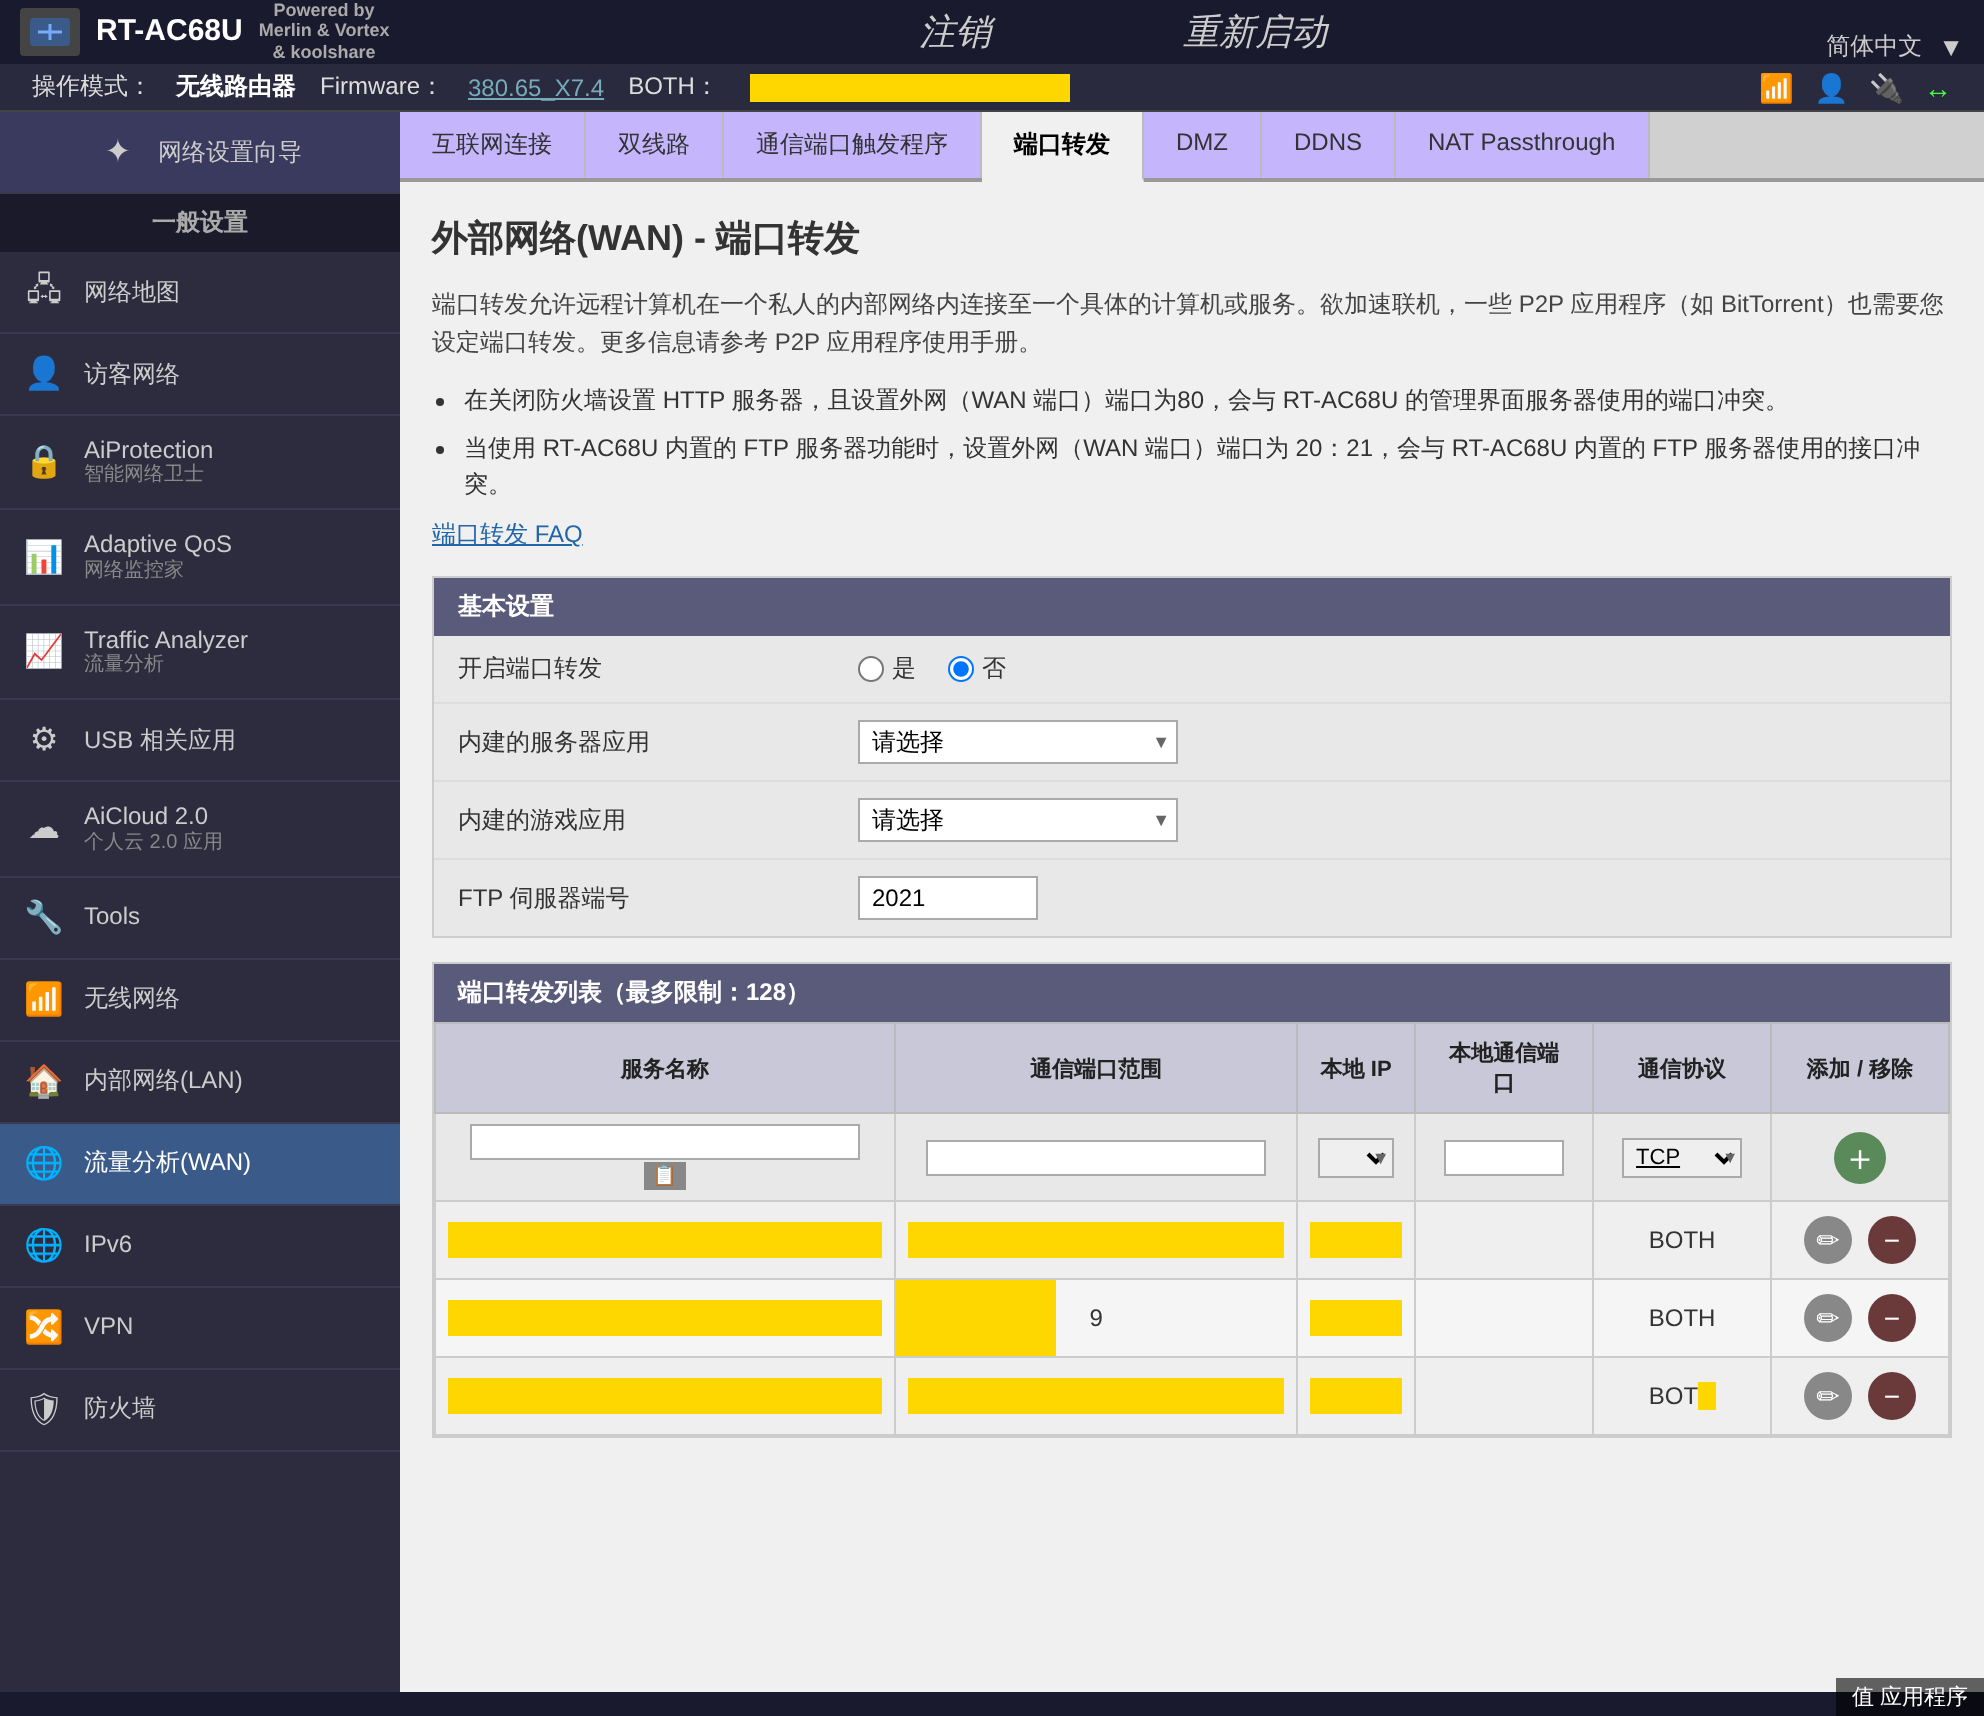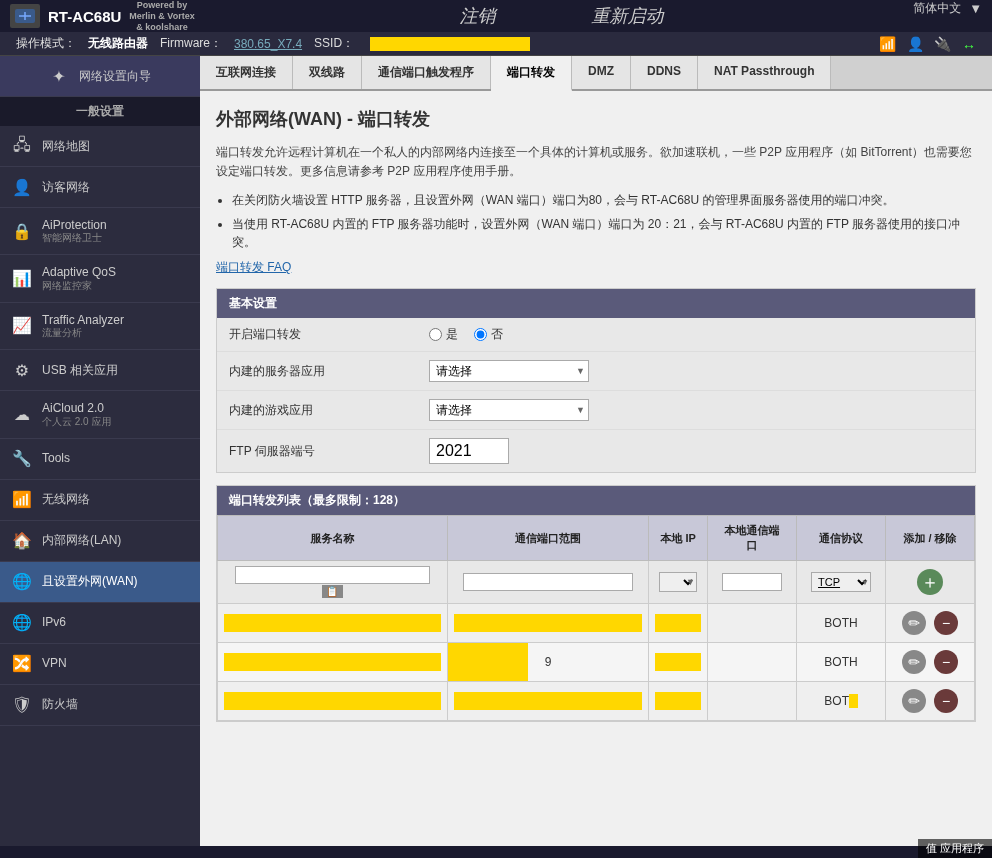--- a/index.html
+++ b/index.html
@@ -1,21 +1,21 @@
 <!DOCTYPE html>
 <html><head>
   <meta charset="utf-8">
   <style>
     * { box-sizing: border-box; margin: 0; padding: 0; }
     body { font-family: Arial, sans-serif; font-size: 13px; background: #1a1a2e; color: #333; width: 992px; height: 858px; overflow: hidden; }
 
     
     .top-bar {
       display: flex;
-      align-items: flex-start;
+      align-items: flex-end;
       background: #1a1a2e;
       height: 32px;
       padding: 0 10px;
       color: #fff;
     }
     .top-bar-logo {
       display: flex;
       align-items: center;
       gap: 8px;
       color: #fff;
@@ -143,22 +143,21 @@
       background: #d0d0d0;
       border-bottom: 2px solid #999;
       flex-shrink: 0;
     }
     .tab {
       padding: 8px 16px;
       font-size: 12px;
       cursor: pointer;
       color: #333;
       border-right: 1px solid #bbb;
-      background: #e5e5e5;
-      font-weight: bold;
+      background: #c4b5fd;
     }
     .tab.active {
       background: #f0f0f0;
       color: #000;
       font-weight: bold;
       border-bottom: 2px solid #f0f0f0;
       margin-bottom: -2px;
     }
 
     
@@ -267,22 +266,22 @@
       top: 50%;
       transform: translateY(-50%);
       font-size: 9px;
       pointer-events: none;
       color: #666;
     }
     .text-input {
       border: 1px solid #aaa;
       background: #fff;
       padding: 3px 6px;
-      font-size: 16px;
-      width: 80px;
+      font-size: 12px;
+      width: 90px;
     }
 
     
     .table-section {
       background: #e8e8e8;
       border: 1px solid #ccc;
     }
     .table-header {
       background: #5a5a7a;
       color: #fff;
@@ -435,21 +434,21 @@
     <span class="lang-select">简体中文</span>
     <span>▼</span>
   </div>
 </div>
 
 <div class="status-bar">
   <span>操作模式：</span>
   <span style="color:#fff; font-weight:bold;">无线路由器</span>
   <span>Firmware：</span>
   <a>380.65_X7.4</a>
-  <span>SSID：</span>
+  <span>BOTH：</span>
   <span style="background:#ffd700; color:#ffd700; width:160px; display:inline-block; height:14px; margin-left:4px;"></span>
   <div class="status-icons">
     <span class="status-icon">📶</span>
     <span class="status-icon">👤</span>
     <span class="status-icon">🔌</span>
     <span class="status-icon">↔</span>
   </div>
 </div>
 
 <div class="main-layout">
@@ -525,21 +524,21 @@
     </div>
     <div class="sidebar-item">
       <span class="sidebar-item-icon">🏠</span>
       <div class="sidebar-item-text">
         <div>内部网络(LAN)</div>
       </div>
     </div>
     <div class="sidebar-item active">
       <span class="sidebar-item-icon">🌐</span>
       <div class="sidebar-item-text">
-        <div>且设置外网(WAN)</div>
+        <div>流量分析(WAN)</div>
       </div>
     </div>
     <div class="sidebar-item">
       <span class="sidebar-item-icon">🌐</span>
       <div class="sidebar-item-text">
         <div>IPv6</div>
       </div>
     </div>
     <div class="sidebar-item">
       <span class="sidebar-item-icon">🔀</span>

